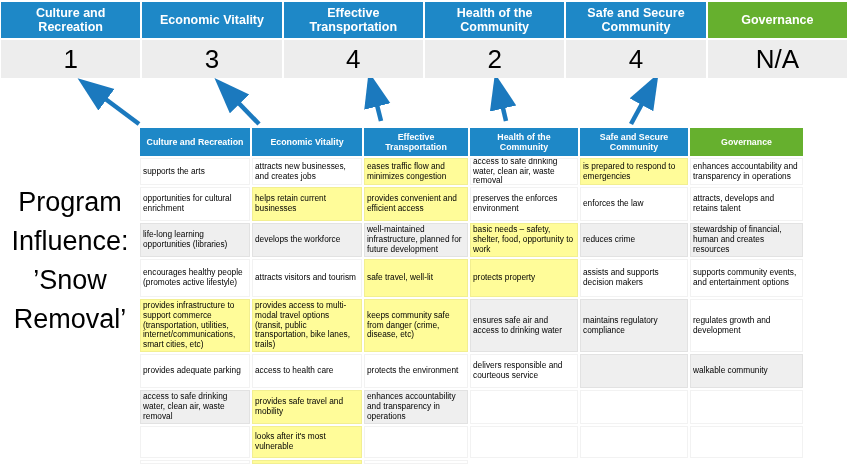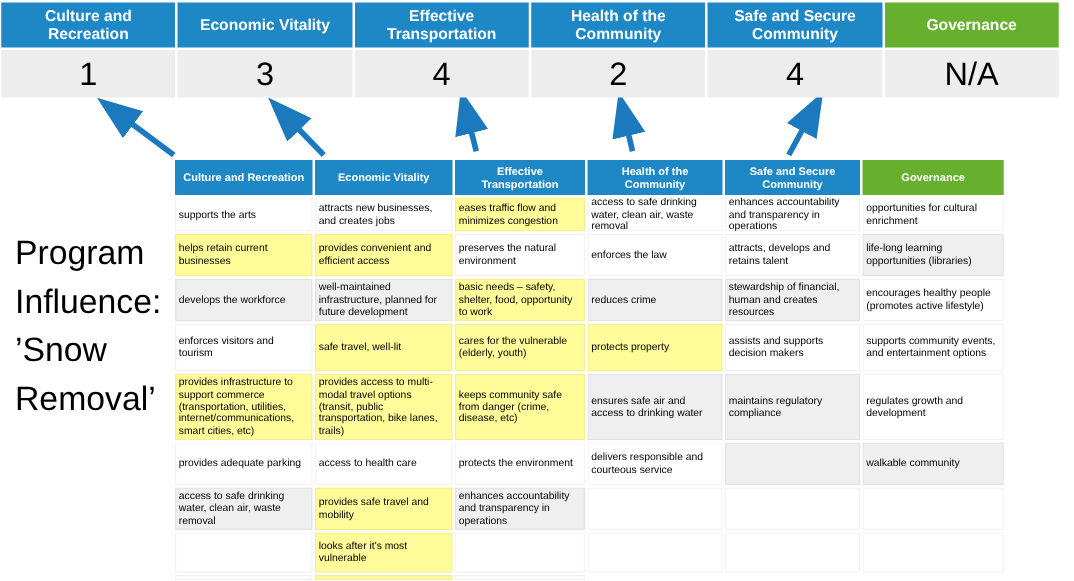--- a/index.html
+++ b/index.html
@@ -31,22 +31,22 @@
     display:flex;align-items:center;justify-content:center;
     font-size:26px;color:#000;
   }
 
   
   .arrows{position:absolute;left:0;top:78px;width:859px;height:50px;}
 
   
   .ptitle{
     position:absolute;left:0;top:183px;width:140px;
-    text-align:left;color:#000;
-    font-size:27px;line-height:39px;padding-left:12px;
+    text-align:center;color:#000;
+    font-size:27px;line-height:39px;
   }
   .ptitle span{display:block;}
 
   
   .matrix{
     position:absolute;left:140px;top:128px;width:665px;
     display:grid;
     grid-template-columns:110px 110px 104px 108px 108px 113px;
     grid-template-rows:28px 27px 34px 34px 38px 53px 34px 34px 32px 4px;
     gap:2px;
@@ -125,37 +125,37 @@
       <div class="mx-head">Culture and Recreation</div>
       <div class="mx-head">Economic Vitality</div>
       <div class="mx-head">Effective Transportation</div>
       <div class="mx-head">Health of the Community</div>
       <div class="mx-head">Safe and Secure Community</div>
       <div class="mx-head green">Governance</div>
       <div class="cell bg-white">supports the arts</div>
       <div class="cell bg-white">attracts new businesses, and creates jobs</div>
       <div class="cell bg-yellow">eases traffic flow and minimizes congestion</div>
       <div class="cell bg-white">access to safe drinking water, clean air, waste removal</div>
+      <div class="cell bg-yellow">is prepared to respond to emergencies</div>
       <div class="cell bg-white">enhances accountability and transparency in operations</div>
       <div class="cell bg-white">opportunities for cultural enrichment</div>
       <div class="cell bg-yellow">helps retain current businesses</div>
       <div class="cell bg-yellow">provides convenient and efficient access</div>
-      <div class="cell bg-white">preserves the natural environment</div>
+      <div class="cell bg-white">preserves the enforces environment</div>
       <div class="cell bg-white">enforces the law</div>
       <div class="cell bg-white">attracts, develops and retains talent</div>
       <div class="cell bg-grey">life-long learning opportunities (libraries)</div>
       <div class="cell bg-grey">develops the workforce</div>
       <div class="cell bg-grey">well-maintained infrastructure, planned for future development</div>
       <div class="cell bg-yellow">basic needs – safety, shelter, food, opportunity to work</div>
       <div class="cell bg-grey">reduces crime</div>
       <div class="cell bg-grey">stewardship of financial, human and creates resources</div>
       <div class="cell bg-white">encourages healthy people (promotes active lifestyle)</div>
-      <div class="cell bg-white">enforces visitors and tourism</div>
+      <div class="cell bg-white">attracts visitors and tourism</div>
       <div class="cell bg-yellow">safe travel, well-lit</div>
-      <div class="cell bg-yellow">cares for the vulnerable (elderly, youth)</div>
       <div class="cell bg-yellow">protects property</div>
       <div class="cell bg-white">assists and supports decision makers</div>
       <div class="cell bg-white">supports community events, and entertainment options</div>
       <div class="cell bg-yellow">provides infrastructure to support commerce (transportation, utilities, internet/communications, smart cities, etc)</div>
       <div class="cell bg-yellow">provides access to multi-modal travel options (transit, public transportation, bike lanes, trails)</div>
       <div class="cell bg-yellow">keeps community safe from danger (crime, disease, etc)</div>
       <div class="cell bg-grey">ensures safe air and access to drinking water</div>
       <div class="cell bg-grey">maintains regulatory compliance</div>
       <div class="cell bg-white">regulates growth and development</div>
       <div class="cell bg-white">provides adequate parking</div>

